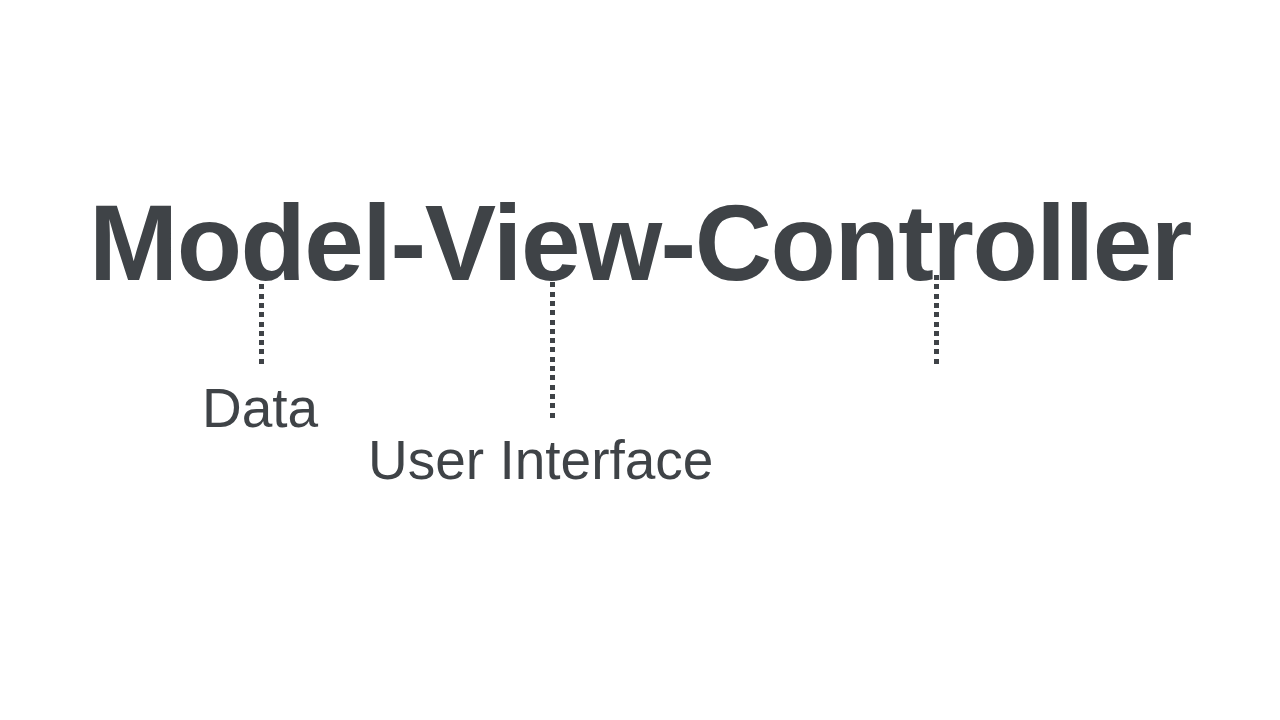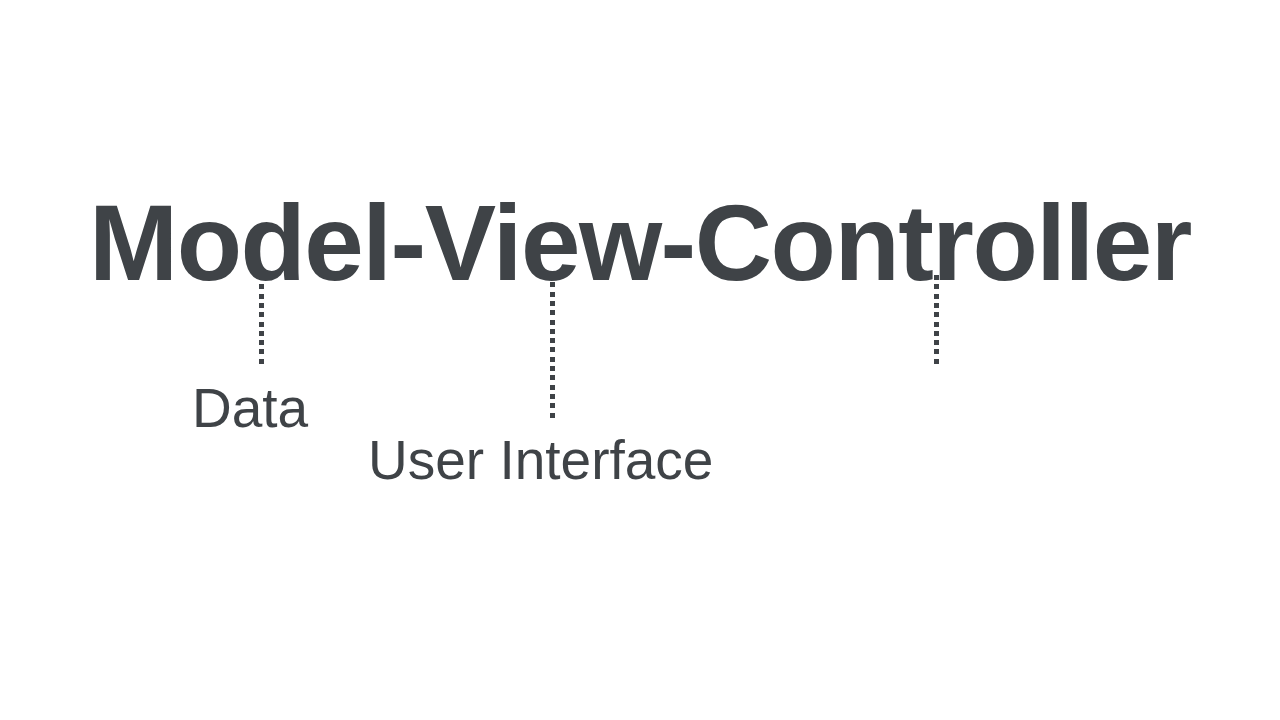--- a/index.html
+++ b/index.html
@@ -50,21 +50,21 @@
   .connector.view    { left: 550px; top: 273px; height: 147px; }
   .connector.control { left: 934px; top: 275px; height: 93px;  }
   .label {
     position: absolute;
     font-size: 55px;
     font-weight: 400;
     line-height: 1;
     white-space: nowrap;
     color: var(--ink);
   }
-  .label.data          { left: 192px; top: 381px; }
+  .label.data          { left: 202px; top: 381px; }
   .label.userinterface { left: 368px; top: 433px; }
   .label.coordinator   { left: 780px; top: 381px; }
 </style>
 </head>
 <body>
 
 <div class="stage">
 
   <h1 class="title">Model-View-Controller</h1>
 

